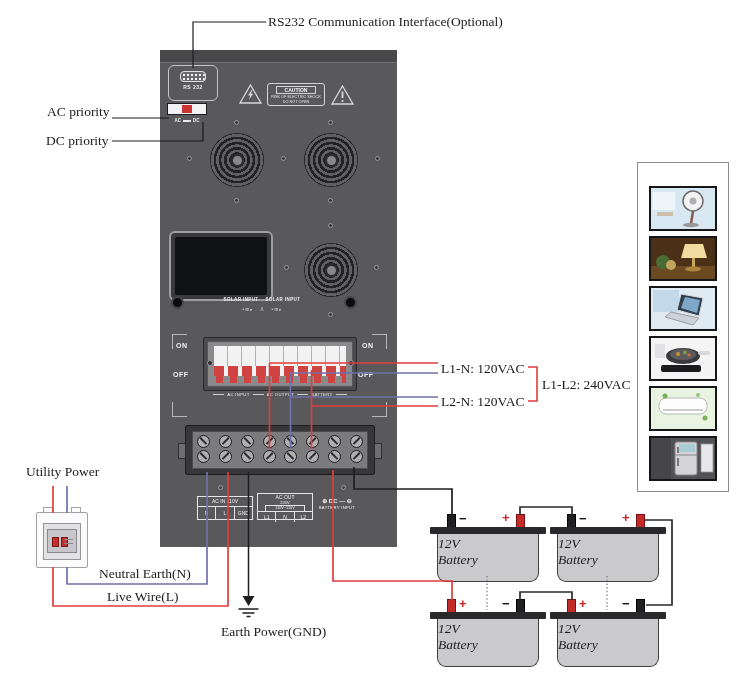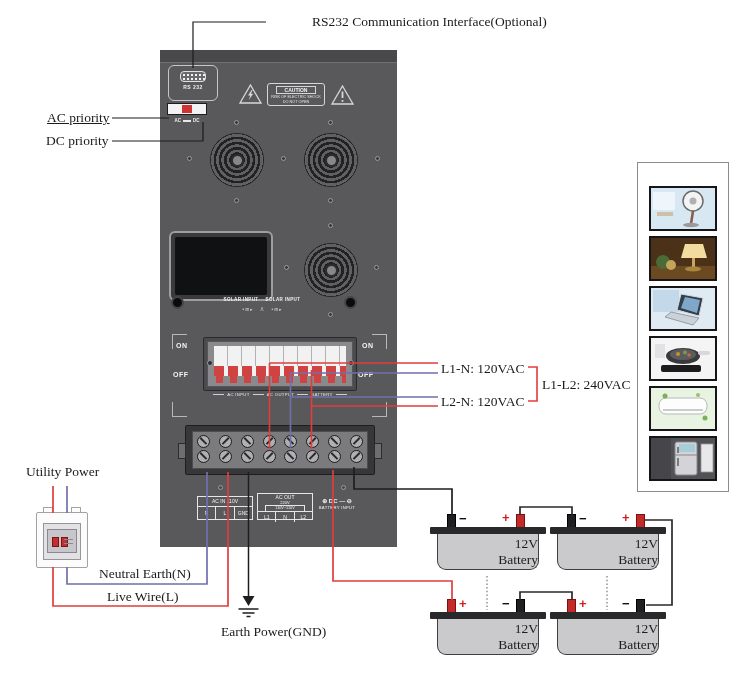--- a/index.html
+++ b/index.html
@@ -100,23 +100,23 @@
         box-sizing:border-box;}
   .uinner{position:absolute;left:6px;top:10px;width:38px;height:37px;background:#e2e2e4;
           border:1px solid #96969a;box-sizing:border-box;}
   .uface{position:absolute;left:3px;top:5px;right:3px;height:24px;background:#c7c7cb;
          border:1px solid #8a8a8e;box-sizing:border-box;}
   .usw{position:absolute;top:7px;width:7px;height:10px;background:#c23030;border:1px solid #7c1414;
        box-sizing:border-box;}
   .uline{position:absolute;right:3px;height:1px;background:#8a8a8e;width:9px;}
   
   .bat-bar{position:absolute;width:116px;height:7px;background:#29292b;border-radius:1px;z-index:2;}
-  .bat-body{position:absolute;width:102px;height:36px;background:var(--battery-gray,#cacacc);
+  .bat-body{position:absolute;width:102px;height:48px;background:var(--battery-gray,#cacacc);
             border:1px solid #3f3f41;border-top:none;border-radius:0 0 9px 9px;z-index:2;
-            box-sizing:border-box;text-align:right;font-family:"Liberation Serif",serif;color:#1c1c1e;}
+            box-sizing:border-box;text-align:left;font-family:"Liberation Serif",serif;color:#1c1c1e;font-style:italic;}
   .bat-v{font-size:13.5px;line-height:16px;margin-top:2px;}
   .bat-n{font-size:13.5px;line-height:15px;}
   .stub{position:absolute;width:9px;height:14px;z-index:2;box-sizing:border-box;}
   .stub-neg{background:var(--terminal-negative,#202022);border:1px solid #000;}
   .stub-pos{background:var(--terminal-positive,#c32b2b);border:1px solid #7a1010;}
   .sign{position:absolute;font-size:13px;font-weight:bold;z-index:2;}
   .sign-neg{color:#111;}
   .sign-pos{color:#d32222;}
   
   .sidebar{position:absolute;left:637px;top:162px;width:92px;height:330px;background:#fff;
@@ -421,22 +421,22 @@
     <path d="M528,367 H537 V401 H528" fill="none" stroke="var(--wire-live)" stroke-width="1.6"></path>
 
     <path d="M354,467 V489 H452 V517" fill="none" stroke="var(--wire-ground)" stroke-width="1.7"></path>
     <path d="M333,470 V581 H452 V600" fill="none" stroke="var(--wire-live)" stroke-width="1.7"></path>
     <path d="M520,515 V507 H572 V515" fill="none" stroke="#2a2a2c" stroke-width="1.7"></path>
     <path d="M645,520 H672 V605 H646" fill="none" stroke="#2a2a2c" stroke-width="1.7"></path>
     <path d="M520,600 V592 H572 V600" fill="none" stroke="#2a2a2c" stroke-width="1.7"></path>
     <path d="M487,576 V610 M607,576 V610" fill="none" stroke="#77777b" stroke-width="1.2" stroke-dasharray="1.5,2.2"></path>
   </svg>
 
-  <div class="ann" style="left:268px;top:14px;margin-left:44px;">RS232 Communication Interface(Optional)</div>
-  <div class="ann" style="left:47px;top:110px;text-decoration:underline;">AC priority</div>
+  <div class="ann" style="left:268px;top:14px;">RS232 Communication Interface(Optional)</div>
+  <div class="ann" style="left:47px;top:104px;">AC priority</div>
   <div class="ann" style="left:46px;top:133px;">DC priority</div>
   <div class="ann" style="left:26px;top:464px;">Utility Power</div>
   <div class="ann" style="left:99px;top:566px;">Neutral Earth(N)</div>
   <div class="ann" style="left:107px;top:589px;">Live Wire(L)</div>
   <div class="ann" style="left:221px;top:624px;">Earth Power(GND)</div>
   <div class="ann" style="left:441px;top:361px;">L1-N: 120VAC</div>
   <div class="ann" style="left:441px;top:394px;">L2-N: 120VAC</div>
   <div class="ann" style="left:542px;top:377px;">L1-L2: 240VAC</div>
 
 </div>

